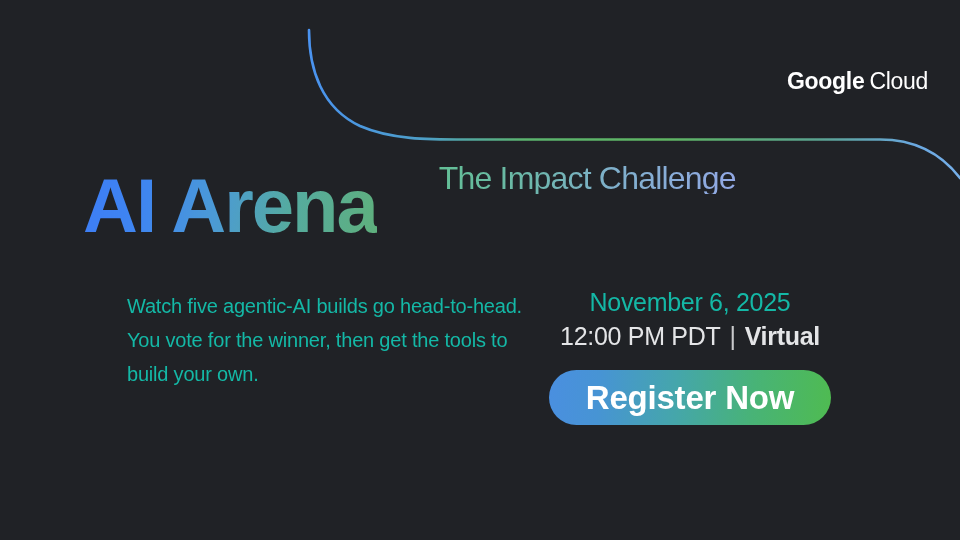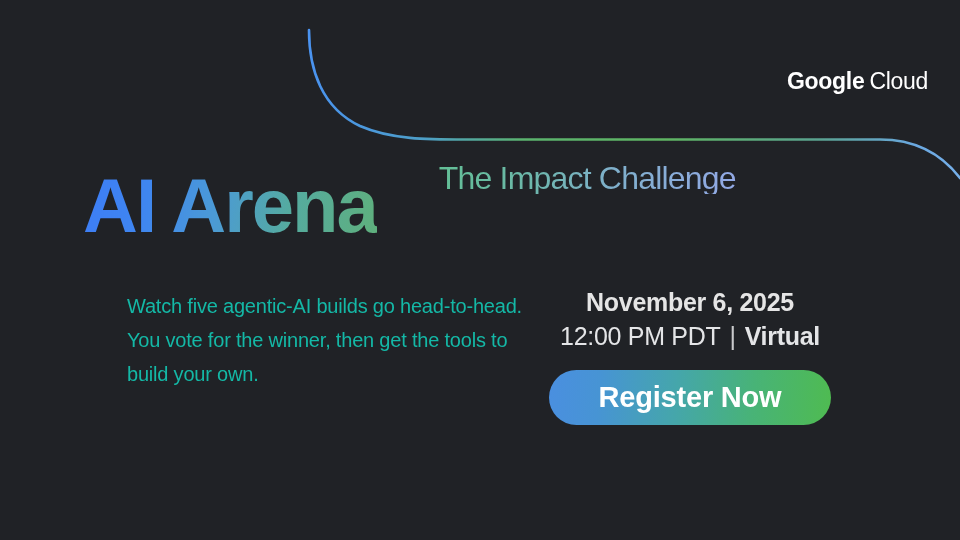--- a/index.html
+++ b/index.html
@@ -90,24 +90,24 @@
   
   .details {
     position:absolute;
     left:490px; top:286px;
     width:400px;
     text-align:center;
   }
 
   .event-date {
     font-size:25px;
-    font-weight:700;
+    font-weight:400;
     letter-spacing:-0.3px;
     line-height:33px;
-    color:#e5e5e5;
+    color:#14b8a6;
   }
 
   .event-meta {
     font-size:25px;
     font-weight:400;
     letter-spacing:-0.3px;
     line-height:34px;
     color:#e4e5e7;
     white-space:nowrap;
     text-align:center;
@@ -129,21 +129,21 @@
   .cta-button {
     display:inline-flex;
     align-items:center;
     justify-content:center;
     width:282px;
     height:55px;
     border:none;
     border-radius:28px;
     cursor:pointer;
     font-family:"Liberation Sans", sans-serif;
-    font-size:29px;
+    font-size:33px;
     font-weight:700;
     letter-spacing:-0.2px;
     color:#ffffff;
     background-image:linear-gradient(95deg,#4a8fe0 0%,#4794d4 18%,#45a6ab 45%,#48b377 72%,#4fbb51 100%);
   }
 </style>
 </head>
 <body>
 
 <div class="banner">

